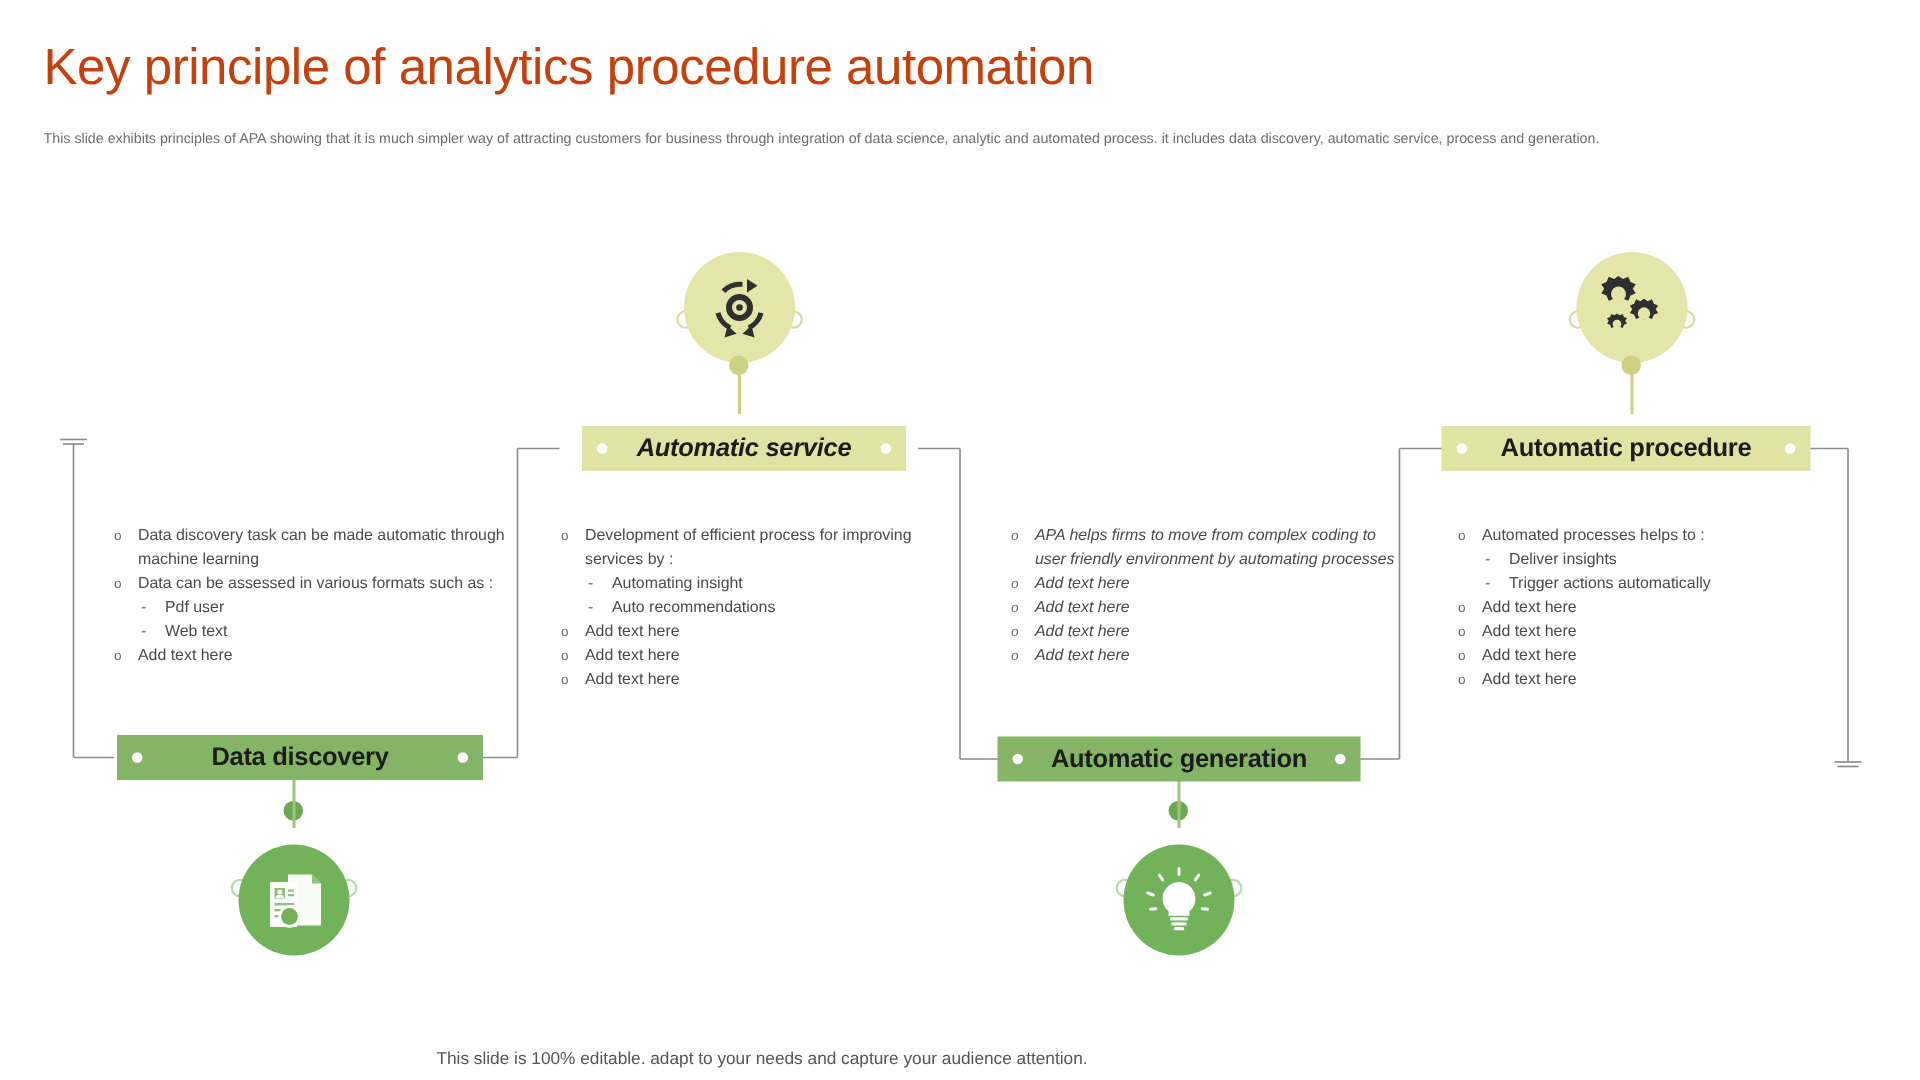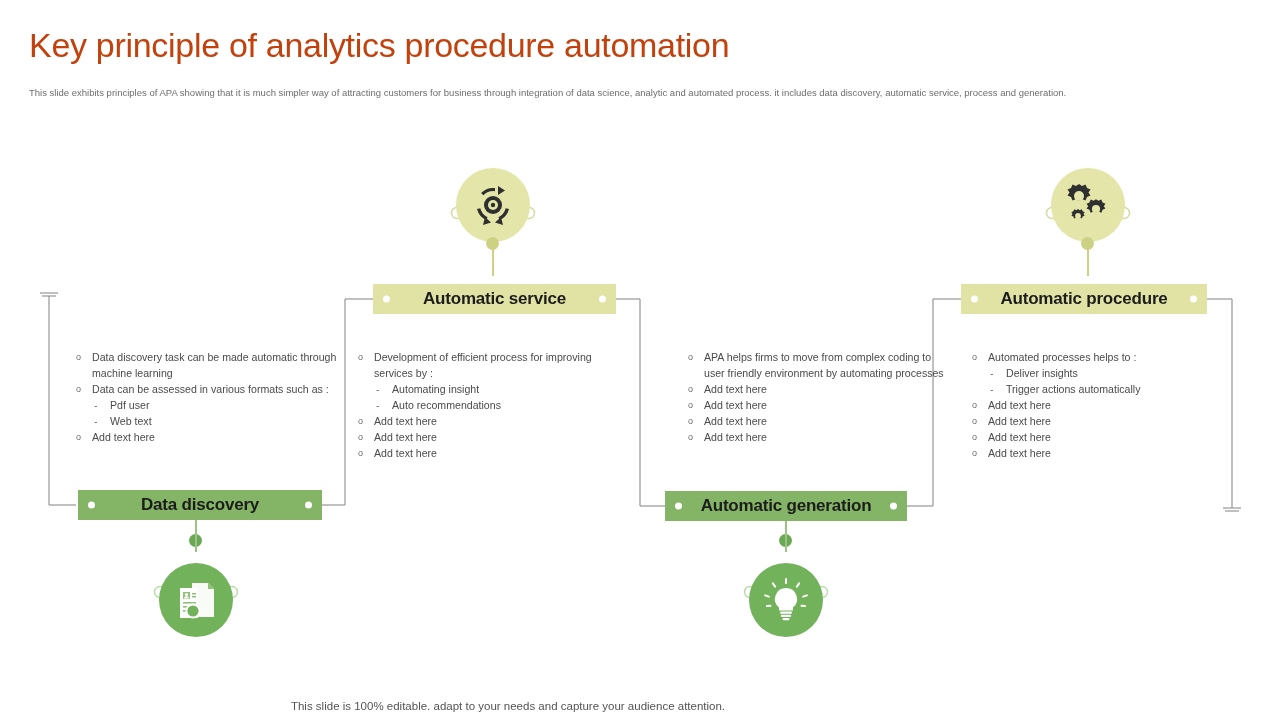--- a/index.html
+++ b/index.html
@@ -321,21 +321,21 @@
     <div class="stemdot"></div>
     <div class="stem"></div>
   </div>
 
   <div class="banner dark" style="left:78px; top:490px; width:244px;">
     <span class="dot left"></span>
     <span>Data discovery</span>
     <span class="dot right"></span>
   </div>
 
-  <div class="banner light" style="left:373px; top:284px; width:243px;">
+  <div class="banner light" style="left:388px; top:284px; width:216px;font-style:italic;">
     <span class="dot left"></span>
     <span>Automatic service</span>
     <span class="dot right"></span>
   </div>
 
   <div class="banner light" style="left:961px; top:284px; width:246px;">
     <span class="dot left"></span>
     <span>Automatic procedure</span>
     <span class="dot right"></span>
   </div>
@@ -349,32 +349,32 @@
   <div class="textblock" style="left:74px; top:349px;">
     <ul>
         <li class="lvl1">Data  discovery  task can  be  made automatic  through  machine learning</li>
         <li class="lvl1">Data  can  be  assessed  in various formats  such  as :</li>
         <li class="lvl2">Pdf user</li>
         <li class="lvl2">Web text</li>
         <li class="lvl1">Add text here</li>
       </ul>
   </div>
 
-  <div class="textblock" style="left:356px; top:349px;">
+  <div class="textblock" style="left:372px; top:349px;">
     <ul>
         <li class="lvl1">Development  of efficient  process for improving  services  by :</li>
         <li class="lvl2">Automating  insight</li>
         <li class="lvl2">Auto recommendations</li>
         <li class="lvl1">Add text here</li>
         <li class="lvl1">Add text here</li>
         <li class="lvl1">Add text here</li>
       </ul>
   </div>
 
-  <div class="textblock" style="left:686px; top:349px; width:258px;">
+  <div class="textblock" style="left:672px; top:349px; width:258px;font-style:italic;">
     <ul>
         <li class="lvl1">APA helps firms  to move  from complex coding to user friendly environment   by automating  processes</li>
         <li class="lvl1">Add text here</li>
         <li class="lvl1">Add text here</li>
         <li class="lvl1">Add text here</li>
         <li class="lvl1">Add text here</li>
       </ul>
   </div>
 
   <div class="textblock" style="left:970px; top:349px;">

